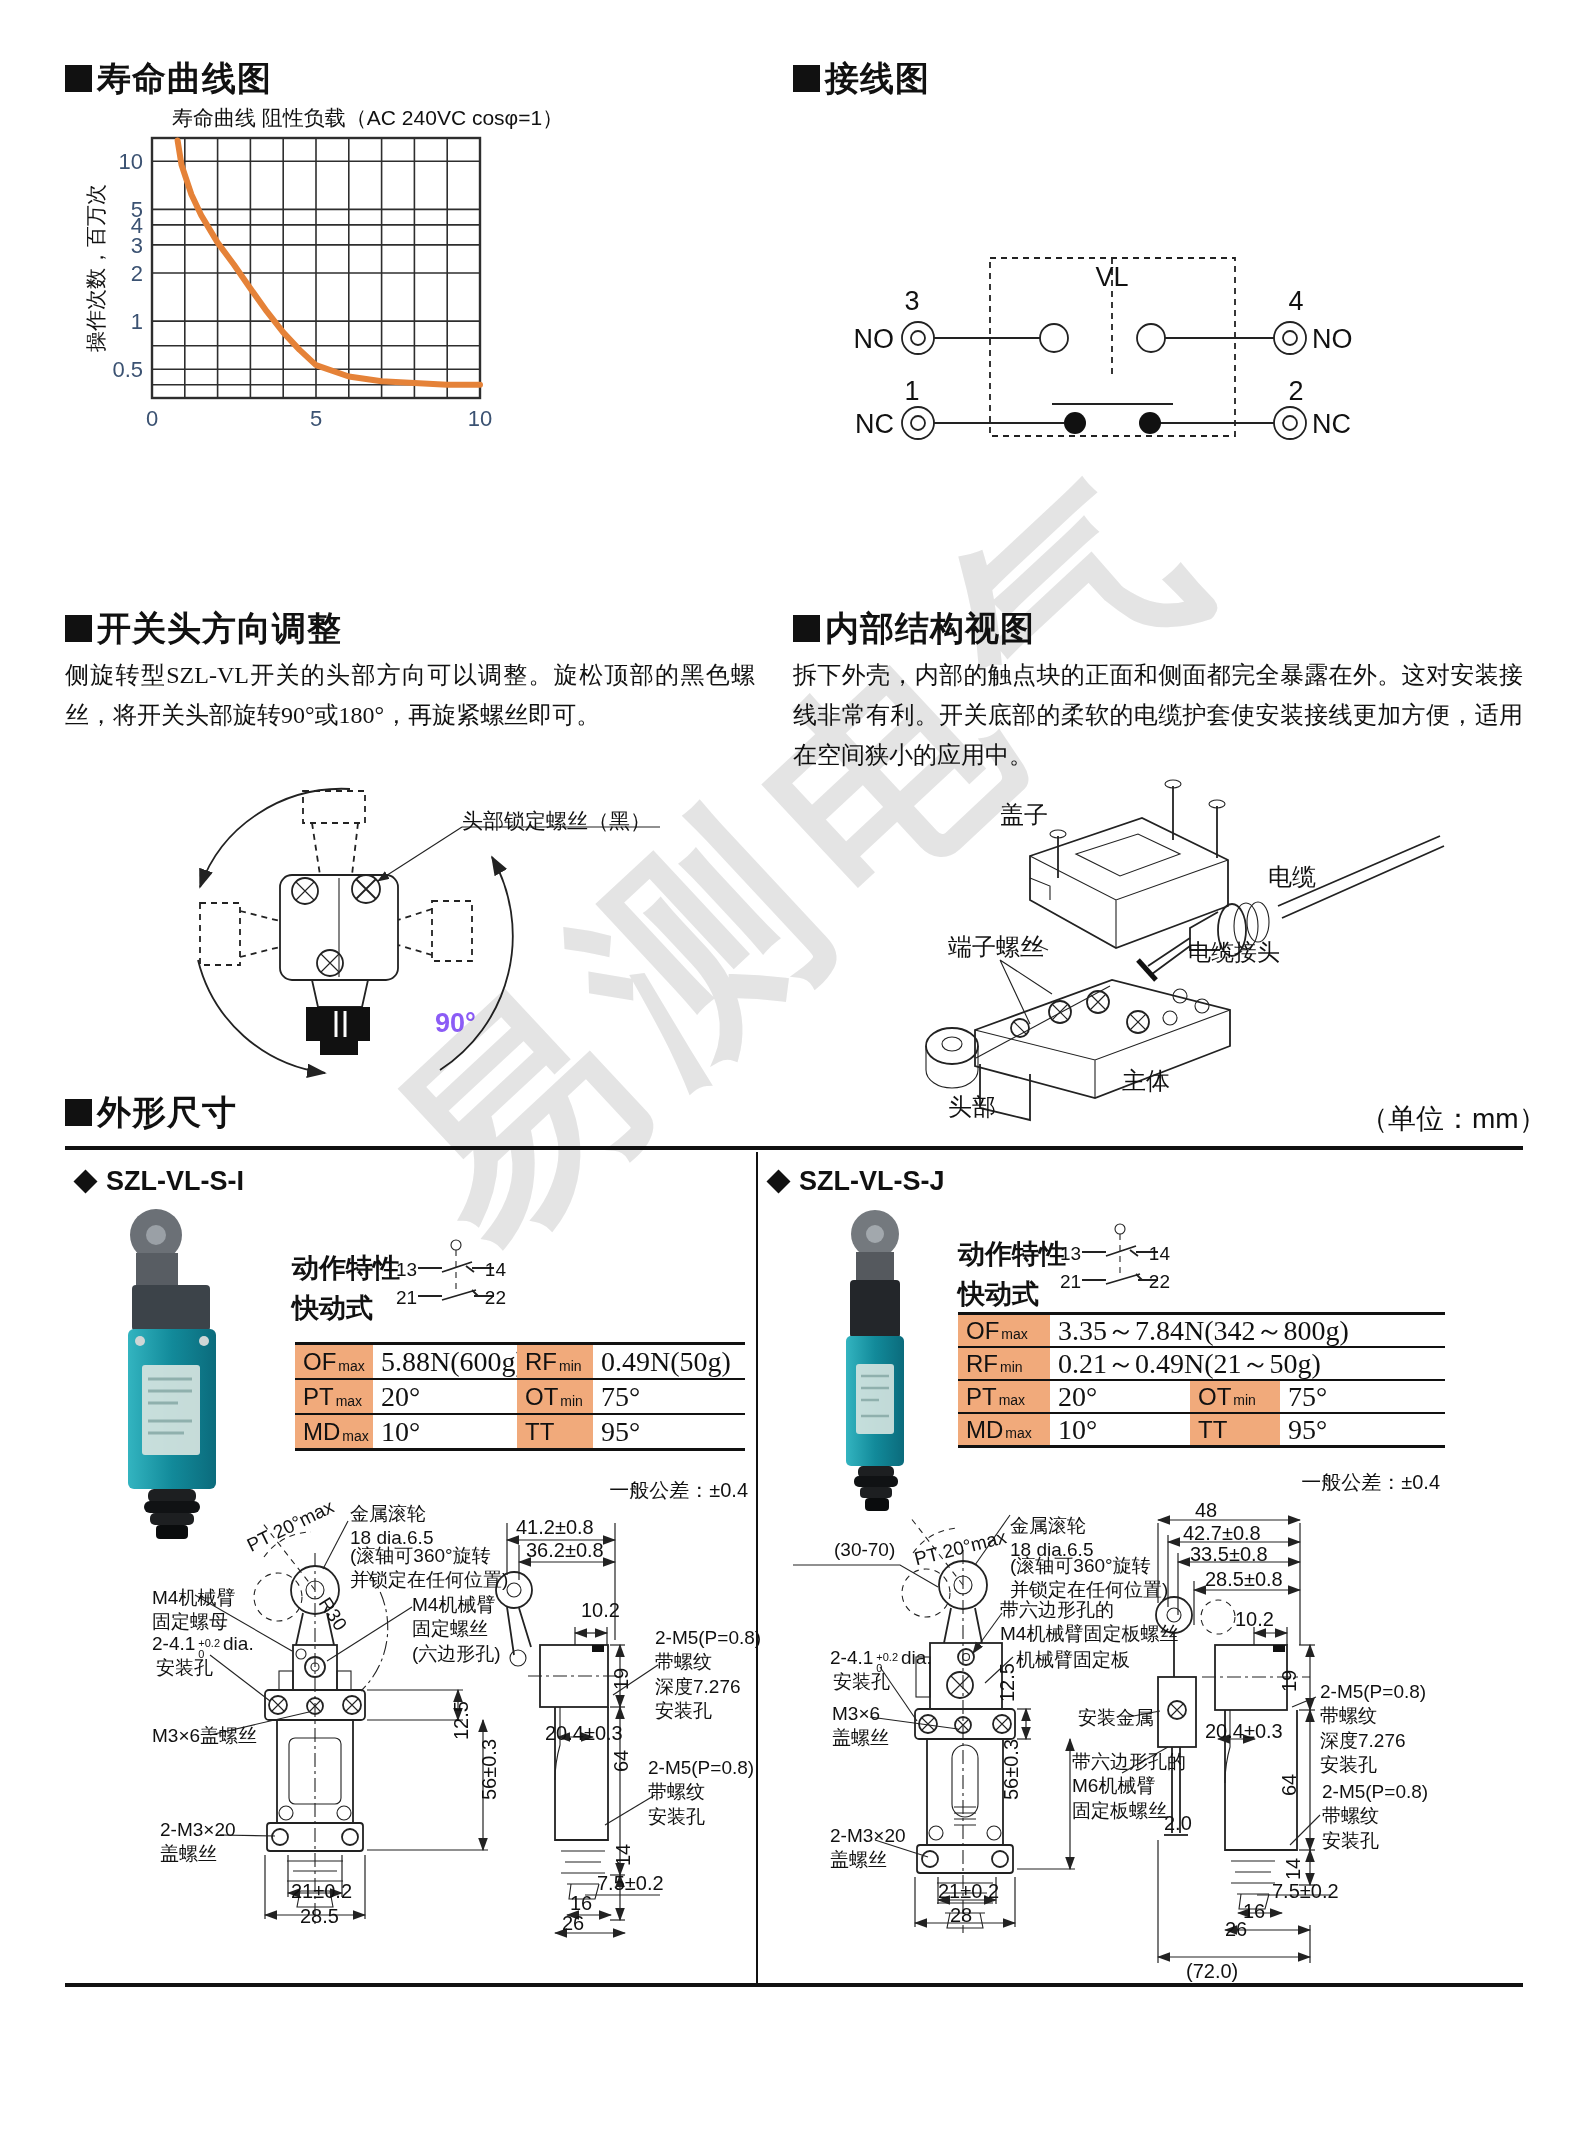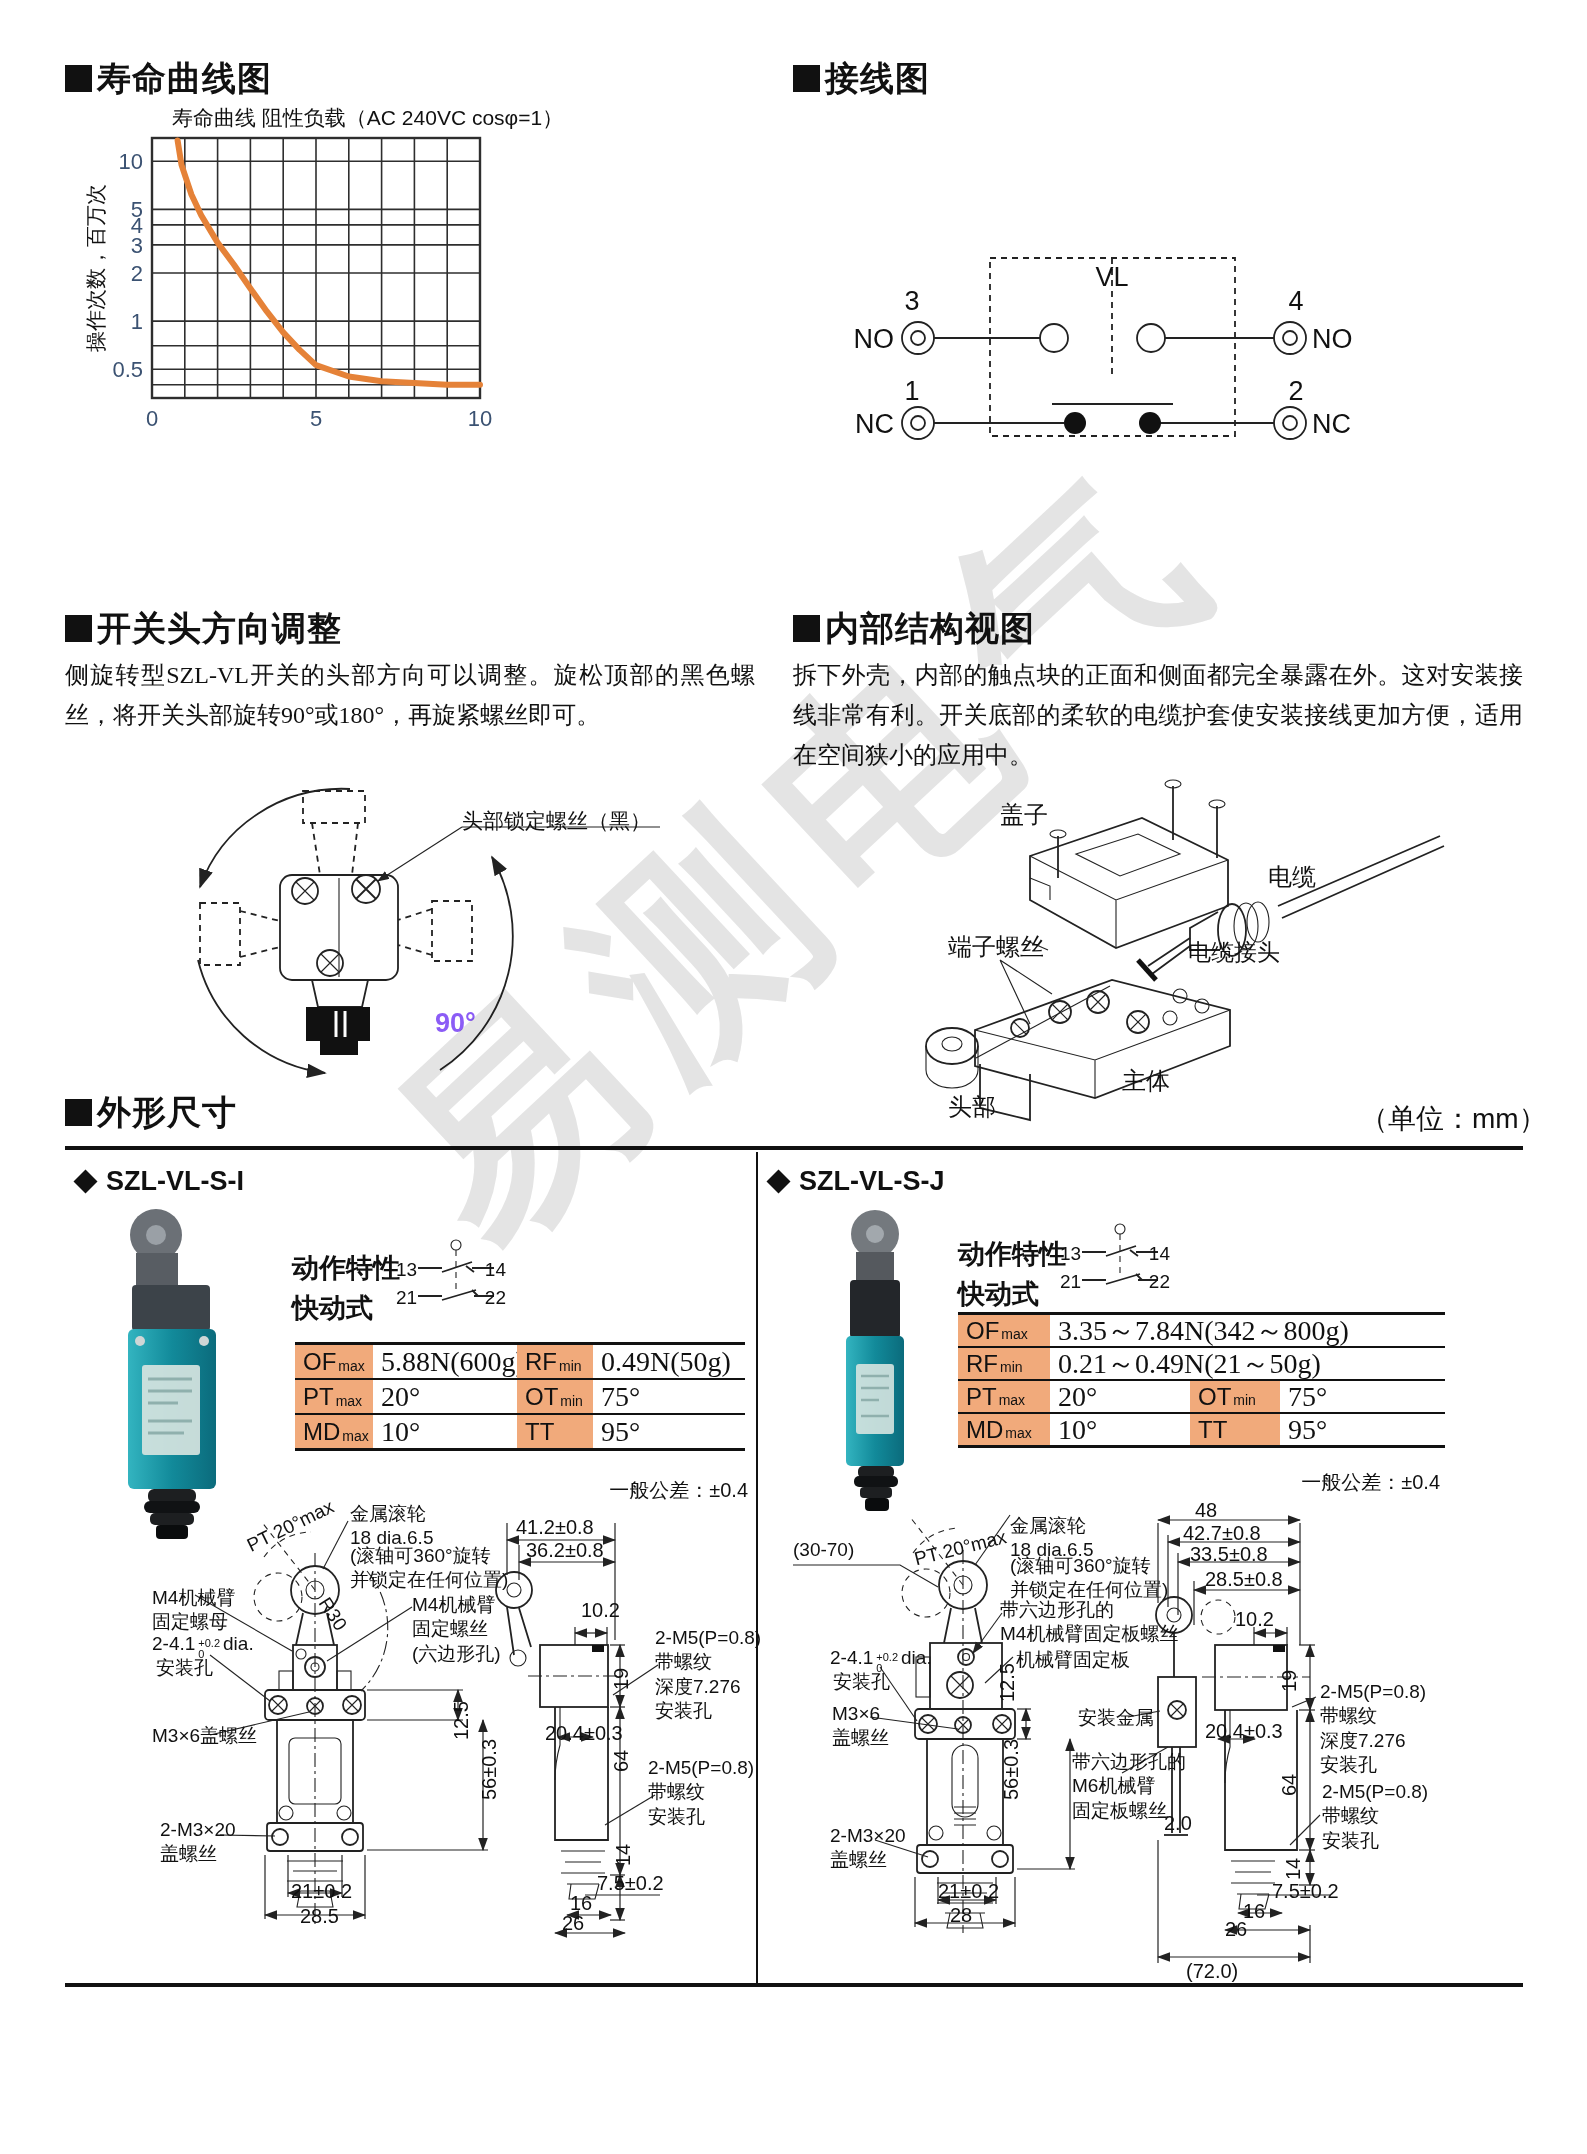--- a/index.html
+++ b/index.html
@@ -630,21 +630,21 @@
     <line x1="388" y1="345" x2="388" y2="468" class="dim"></line>
     <line x1="540" y1="430" x2="540" y2="468" class="dim"></line>
     <line x1="388" y1="462" x2="540" y2="462" class="dim" marker-start="url(#arwR)" marker-end="url(#arw)"></line>
 
     <path d="M546,202 L522,212" class="ln lnt"></path>
     <path d="M550,320 L520,350" class="ln lnt"></path>
     <path d="M358,222 L390,216" class="ln lnt"></path>
     <path d="M352,278 L398,252" class="ln lnt"></path>
   </svg>
 
-  <div class="dl" style="left:793px;top:1538px">(30-70)</div>
+  <div class="dl" style="left:834px;top:1538px">(30-70)</div>
   <div class="dl" style="left:912px;top:1548px;transform:rotate(-14deg);transform-origin:left top">PT 20°max</div>
   <div class="dl" style="left:1010px;top:1514px">金属滚轮
 18 dia.6.5</div>
   <div class="dl" style="left:1010px;top:1554px">(滚轴可360°旋转
 并锁定在任何位置)</div>
   <div class="dl" style="left:1000px;top:1598px">带六边形孔的
 M4机械臂固定板螺丝</div>
   <div class="dl" style="left:1016px;top:1648px">机械臂固定板</div>
   <div class="dl" style="left:830px;top:1646px"><span>2-4.1</span><span class="ts"><span>+0.2</span><span>0</span></span><span>dia.</span></div>
   <div class="dl" style="left:833px;top:1670px">安装孔</div>

